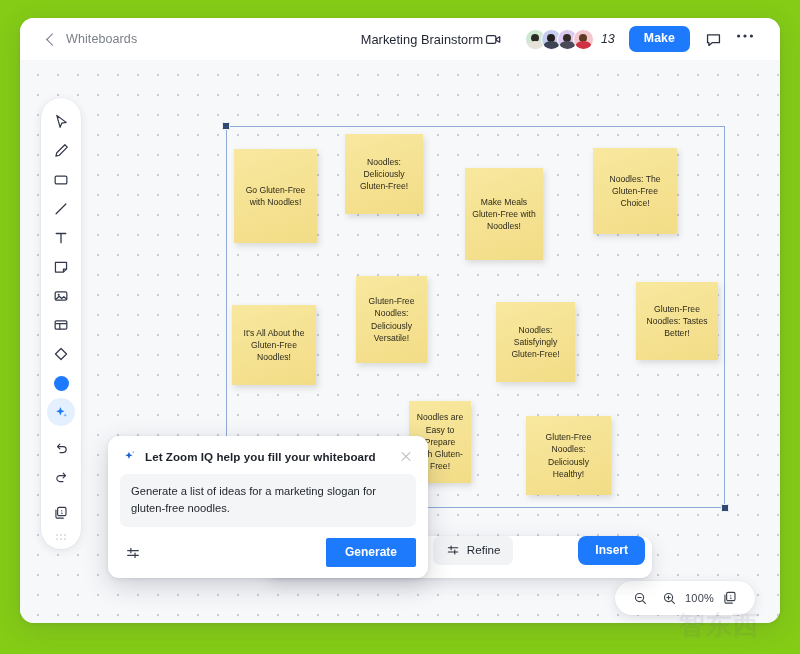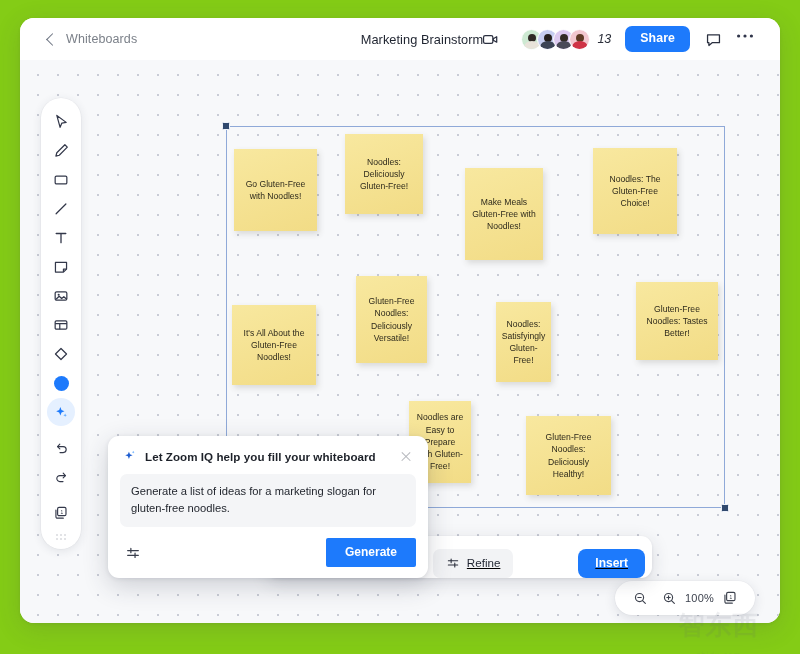--- a/index.html
+++ b/index.html
@@ -318,25 +318,24 @@
   
   .action-bar {
     position: absolute;
     left: 247px; top: 476px;
     width: 385px;
     height: 42px;
     background: #ffffff;
     border-radius: 11px;
     box-shadow: 0 5px 18px rgba(40,46,66,.15), 0 1px 3px rgba(40,46,66,.09);
     display: flex;
-    align-items: flex-end;
+    align-items: flex-start;
     padding: 0 7px 0 11px;
     gap: 17px;
     z-index: 28;
-    text-decoration: underline;
   }
   .chip {
     display: flex;
     align-items: center;
     gap: 7px;
     background: #f2f3f5;
     border-radius: 7px;
     padding: 7px 13px 8px;
     font-size: 11.6px;
     color: #1f2430;
@@ -442,21 +441,21 @@
             <span class="body" style="background:#4a4a58"></span>
           </div>
           <div class="avatar" style="background:#f3c7cf">
             <span class="head" style="background:#5e3a24"></span>
             <span class="body" style="background:#cf3245"></span>
           </div>
         </div>
 
         <span class="presence-count">13</span>
 
-        <div class="share-btn">Share</div>
+        <div class="share-btn">Make</div>
 
         <div class="icon-btn" style="margin-left:10px">
           <svg width="17" height="17" viewBox="0 0 20 20" fill="none">
             <path d="M3 4.6h14v9.2H8.4L4.6 17v-3.2H3z" stroke="#2b3040" stroke-width="1.5" stroke-linejoin="round"></path>
           </svg>
         </div>
 
         <div class="icon-btn dots-btn" style="margin-left:6px">
           <svg width="18" height="6" viewBox="0 0 18 6">
             <circle cx="2.6" cy="3" r="1.6" fill="#30354a"></circle>
@@ -468,40 +467,40 @@
       </div>
     </div>
 
     <div class="canvas">
 
       <div class="selection">
         <span class="sel-handle tl"></span>
         <span class="sel-handle br"></span>
       </div>
 
-      <div class="note" style="left:214px;top:89px;width:83px;height:82px;">
+      <div class="note" style="left:214px;top:89px;width:83px;height:94px;">
         <span>Go Gluten-Free with Noodles!</span>
       </div>
       <div class="note" style="left:325px;top:74px;width:78px;height:80px;">
         <span>Noodles: Deliciously Gluten-Free!</span>
       </div>
       <div class="note" style="left:445px;top:108px;width:78px;height:92px;">
         <span>Make Meals Gluten-Free with Noodles!</span>
       </div>
       <div class="note" style="left:573px;top:88px;width:84px;height:86px;">
         <span>Noodles: The Gluten-Free Choice!</span>
       </div>
 
       <div class="note" style="left:212px;top:245px;width:84px;height:80px;">
         <span>It's All About the Gluten-Free Noodles!</span>
       </div>
       <div class="note" style="left:336px;top:216px;width:71px;height:87px;">
         <span>Gluten-Free Noodles: Deliciously Versatile!</span>
       </div>
-      <div class="note" style="left:476px;top:242px;width:55px;height:80px;">
+      <div class="note" style="left:476px;top:242px;width:79px;height:80px;">
         <span>Noodles: Satisfyingly Gluten-Free!</span>
       </div>
       <div class="note" style="left:616px;top:222px;width:82px;height:78px;">
         <span>Gluten-Free Noodles: Tastes Better!</span>
       </div>
 
       <div class="note" style="left:389px;top:341px;width:62px;height:82px;">
         <span>Noodles are Easy to Prepare with Gluten-Free!</span>
       </div>
       <div class="note" style="left:506px;top:356px;width:85px;height:79px;">

